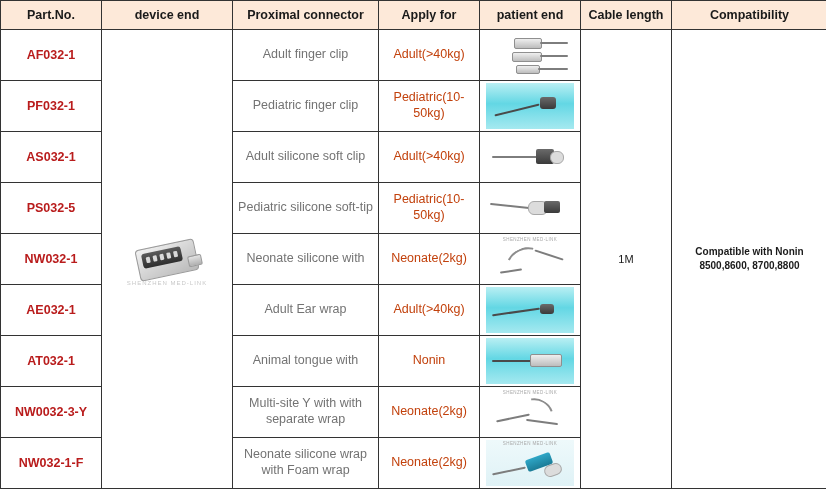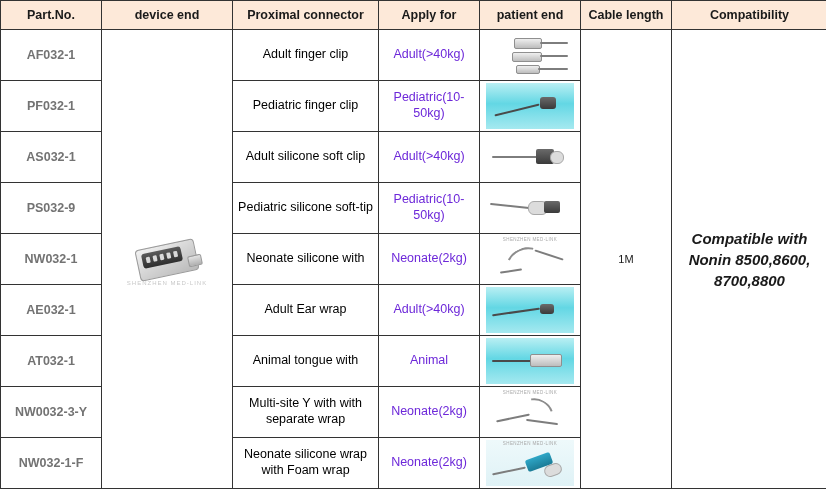--- a/index.html
+++ b/index.html
@@ -44,47 +44,46 @@
   .c-dev    { width: 130px; margin-top: 48px; }
   .c-prox   { width: 145px; }
   .c-apply  { width: 100px; }
   .c-pat    { width: 100px; }
   .c-len    { width: 90px; }
   .c-compat { width: 155px; }
 
   td.part {
     font-size: 12.5px;
     font-weight: bold;
-    color: #737373;
+    color: #b91c1c;
     height: 50px;
   }
   td.prox {
     font-size: 12.5px;
-    color: #000000;
+    color: #737373;
     line-height: 1.25;
     padding: 2px 4px;
     margin-top: 24px;
   }
   td.apply {
     font-size: 12.5px;
-    color: #6d28d9;
+    color: #c2410c;
     line-height: 1.25;
     padding: 2px 3px;
   }
   td.len {
     font-size: 11px;
     color: #1a1a1a;
   }
   td.compat {
-    font-size: 15px;
+    font-size: 10px;
     font-weight: bold;
     color: #1a1a1a;
     line-height: 1.4;
     padding: 4px 6px;
-    font-style: italic;
   }
   td.devcell {
     background: #ffffff;
     position: relative;
   }
 
   
   .dev-img {
     position: relative;
     width: 72px;
@@ -270,21 +269,21 @@
         <td class="pat-cell">
           <div class="pat-img white">
             <div class="wire" style="left:6px;top:22px;width:46px;"></div>
             <div class="clip-dark" style="left:50px;top:15px;width:18px;height:15px;"></div>
             <div class="soft-tip" style="left:64px;top:17px;width:12px;height:11px;"></div>
           </div>
         </td>
       </tr>
 
       <tr>
-        <td class="part">PS032-9</td>
+        <td class="part">PS032-5</td>
         <td class="prox">Pediatric silicone soft-tip</td>
         <td class="apply">Pediatric(10-50kg)</td>
         <td class="pat-cell">
           <div class="pat-img white">
             <div class="wire" style="left:4px;top:20px;width:40px;transform:rotate(6deg);"></div>
             <div class="soft-tip" style="left:42px;top:16px;width:18px;height:12px;"></div>
             <div class="clip-dark" style="left:58px;top:16px;width:16px;height:12px;"></div>
           </div>
         </td>
       </tr>
@@ -311,21 +310,21 @@
           <div class="pat-img cyan">
             <div class="wire dark" style="left:6px;top:24px;width:48px;transform:rotate(-8deg);"></div>
             <div class="clip-dark" style="left:54px;top:17px;width:14px;height:10px;border-radius:3px;"></div>
           </div>
         </td>
       </tr>
 
       <tr>
         <td class="part">AT032-1</td>
         <td class="prox">Animal tongue with</td>
-        <td class="apply">Animal</td>
+        <td class="apply">Nonin</td>
         <td class="pat-cell">
           <div class="pat-img cyan">
             <div class="wire dark" style="left:6px;top:22px;width:40px;"></div>
             <div class="clip-grey" style="left:44px;top:16px;width:30px;height:11px;"></div>
           </div>
         </td>
       </tr>
 
       <tr>
         <td class="part">NW0032-3-Y</td>

